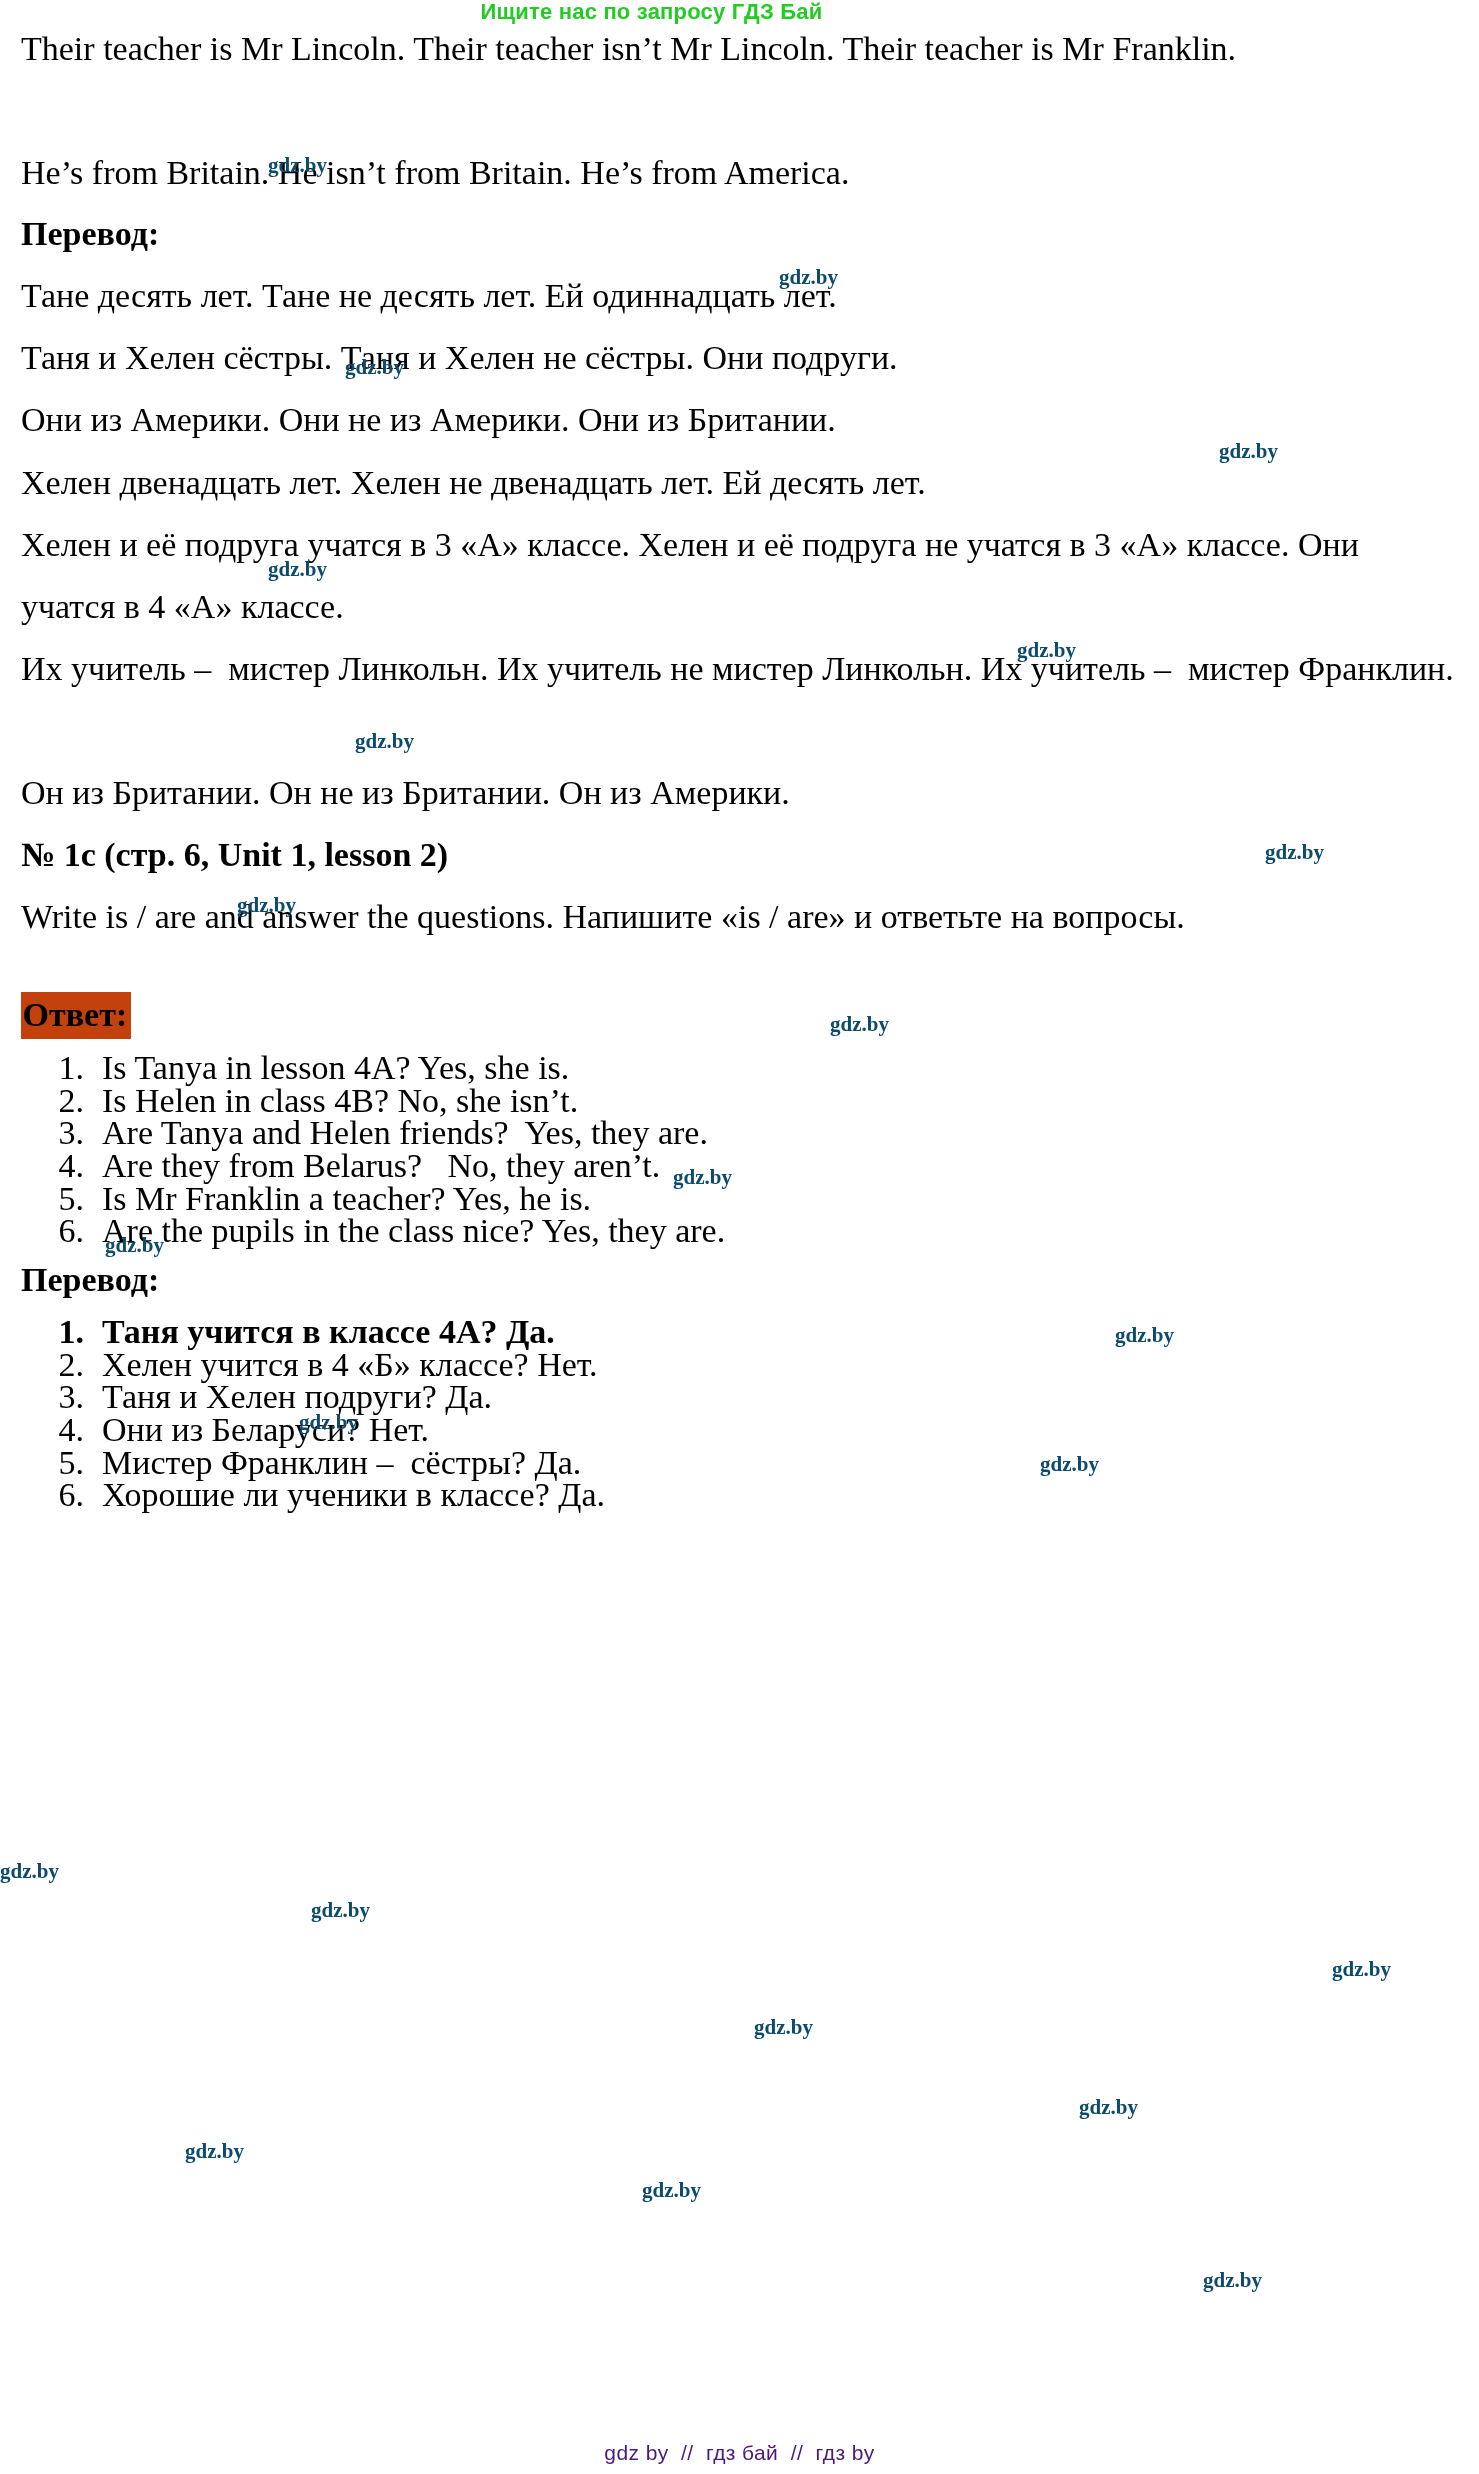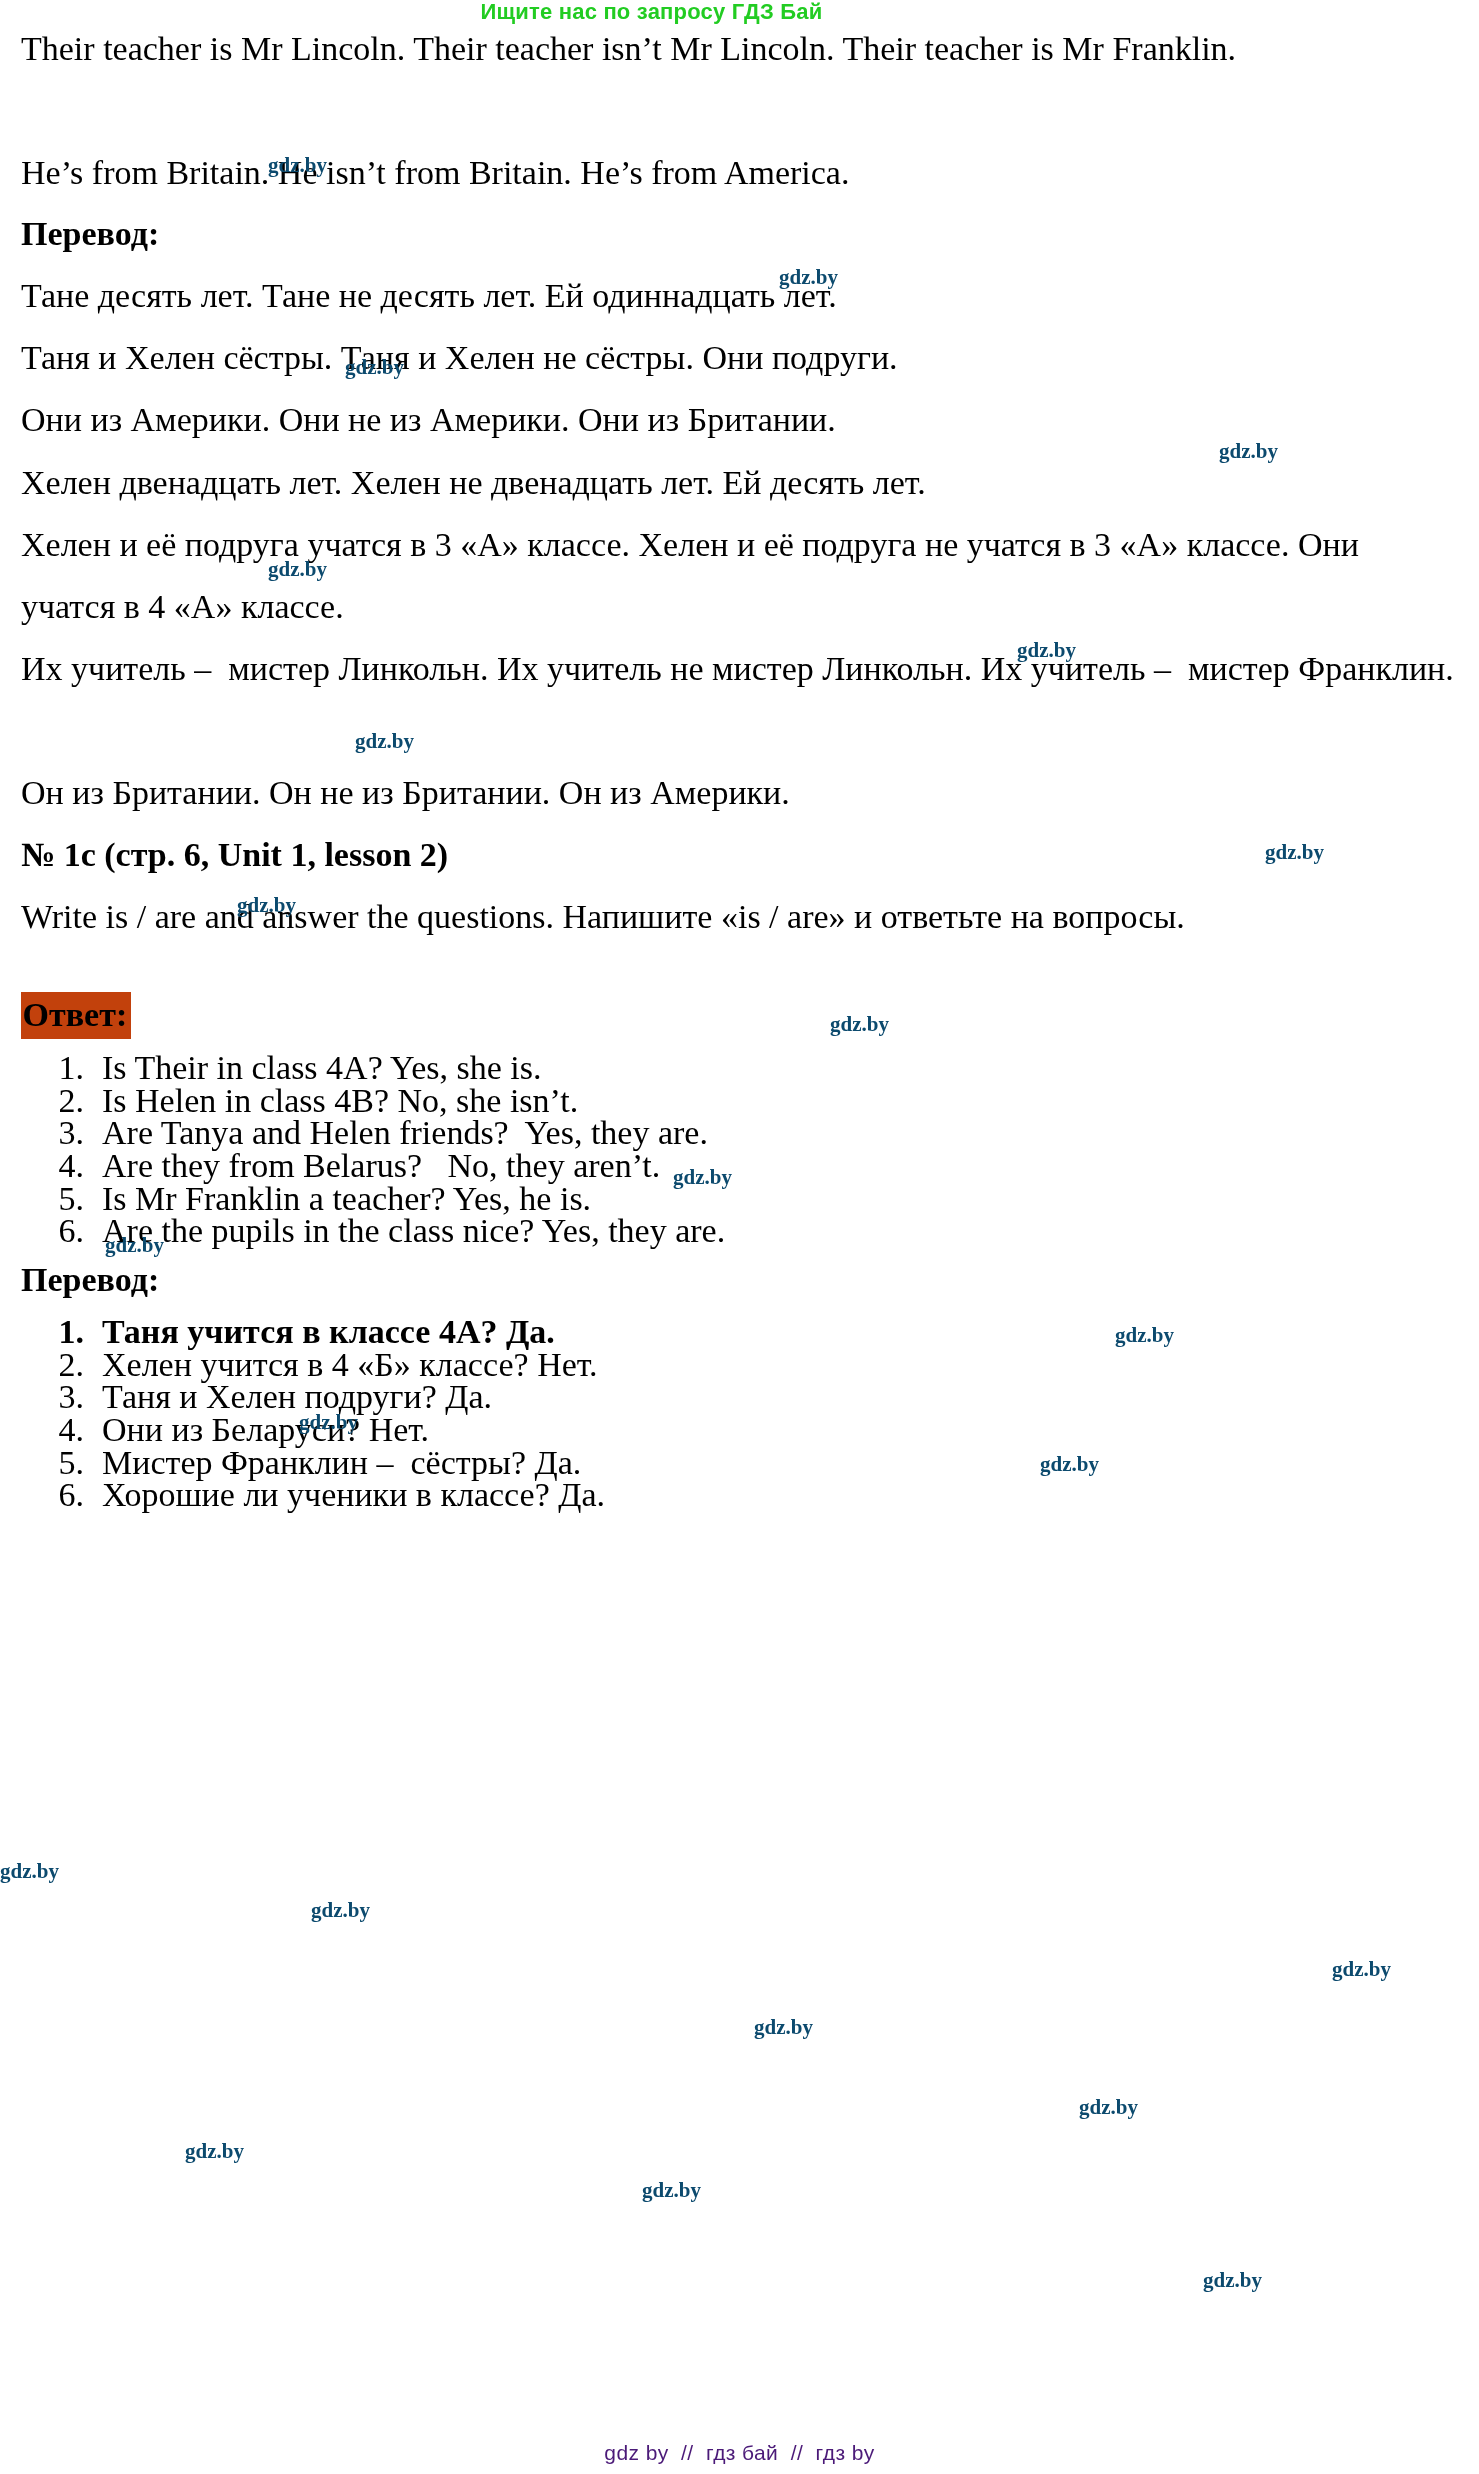--- a/index.html
+++ b/index.html
@@ -115,21 +115,21 @@
   <div class="para" style="top:452px;">Хелен двенадцать лет. Хелен не двенадцать лет. Ей десять лет.</div>
   <div class="para" style="top: 514px; width: 1388px;">Хелен и её подруга учатся в 3 «А» классе. Хелен и её подруга не учатся в 3 «А» классе. Они учатся в 4 «А» классе.</div>
   <div class="para" style="top: 638px; width: 1437px;">Их учитель –  мистер Линкольн. Их учитель не мистер Линкольн. Их учитель –  мистер Франклин.</div>
   <div class="para" style="top:762px;">Он из Британии. Он не из Британии. Он из Америки.</div>
 
   <div class="para bold" style="top:824px;">№ 1c (стр. 6, Unit 1, lesson 2)</div>
   <div class="para" style="top: 886px; width: 1437px;">Write is / are and answer the questions. Напишите «is / are» и ответьте на вопросы.</div>
 
   <div class="hl" style="top:992px;">Ответ:</div>
 
-  <div class="li" style="left:42px; top:1049px;"><span class="num">1.</span><span class="txt">Is Their in class 4A? Yes, she is.</span></div>
+  <div class="li" style="left:42px; top:1049px;"><span class="num">1.</span><span class="txt">Is Tanya in lesson 4A? Yes, she is.</span></div>
   <div class="li" style="left:42px; top:1082px;"><span class="num">2.</span><span class="txt">Is Helen in class 4B? No, she isn’t.</span></div>
   <div class="li" style="left:42px; top:1114px;"><span class="num">3.</span><span class="txt">Are Tanya and Helen friends?  Yes, they are.</span></div>
   <div class="li" style="left:42px; top:1147px;"><span class="num">4.</span><span class="txt">Are they from Belarus?   No, they aren’t.</span></div>
   <div class="li" style="left:42px; top:1180px;"><span class="num">5.</span><span class="txt">Is Mr Franklin a teacher? Yes, he is.</span></div>
   <div class="li" style="left:42px; top:1212px;"><span class="num">6.</span><span class="txt">Are the pupils in the class nice? Yes, they are.</span></div>
 
   <div class="para bold" style="top:1249px;">Перевод:</div>
 
   <div class="li" style="left:42px; top:1313px;font-weight:bold;"><span class="num">1.</span><span class="txt">Таня учится в классе 4А? Да.</span></div>
   <div class="li" style="left:42px; top:1346px;"><span class="num">2.</span><span class="txt">Хелен учится в 4 «Б» классе? Нет.</span></div>

